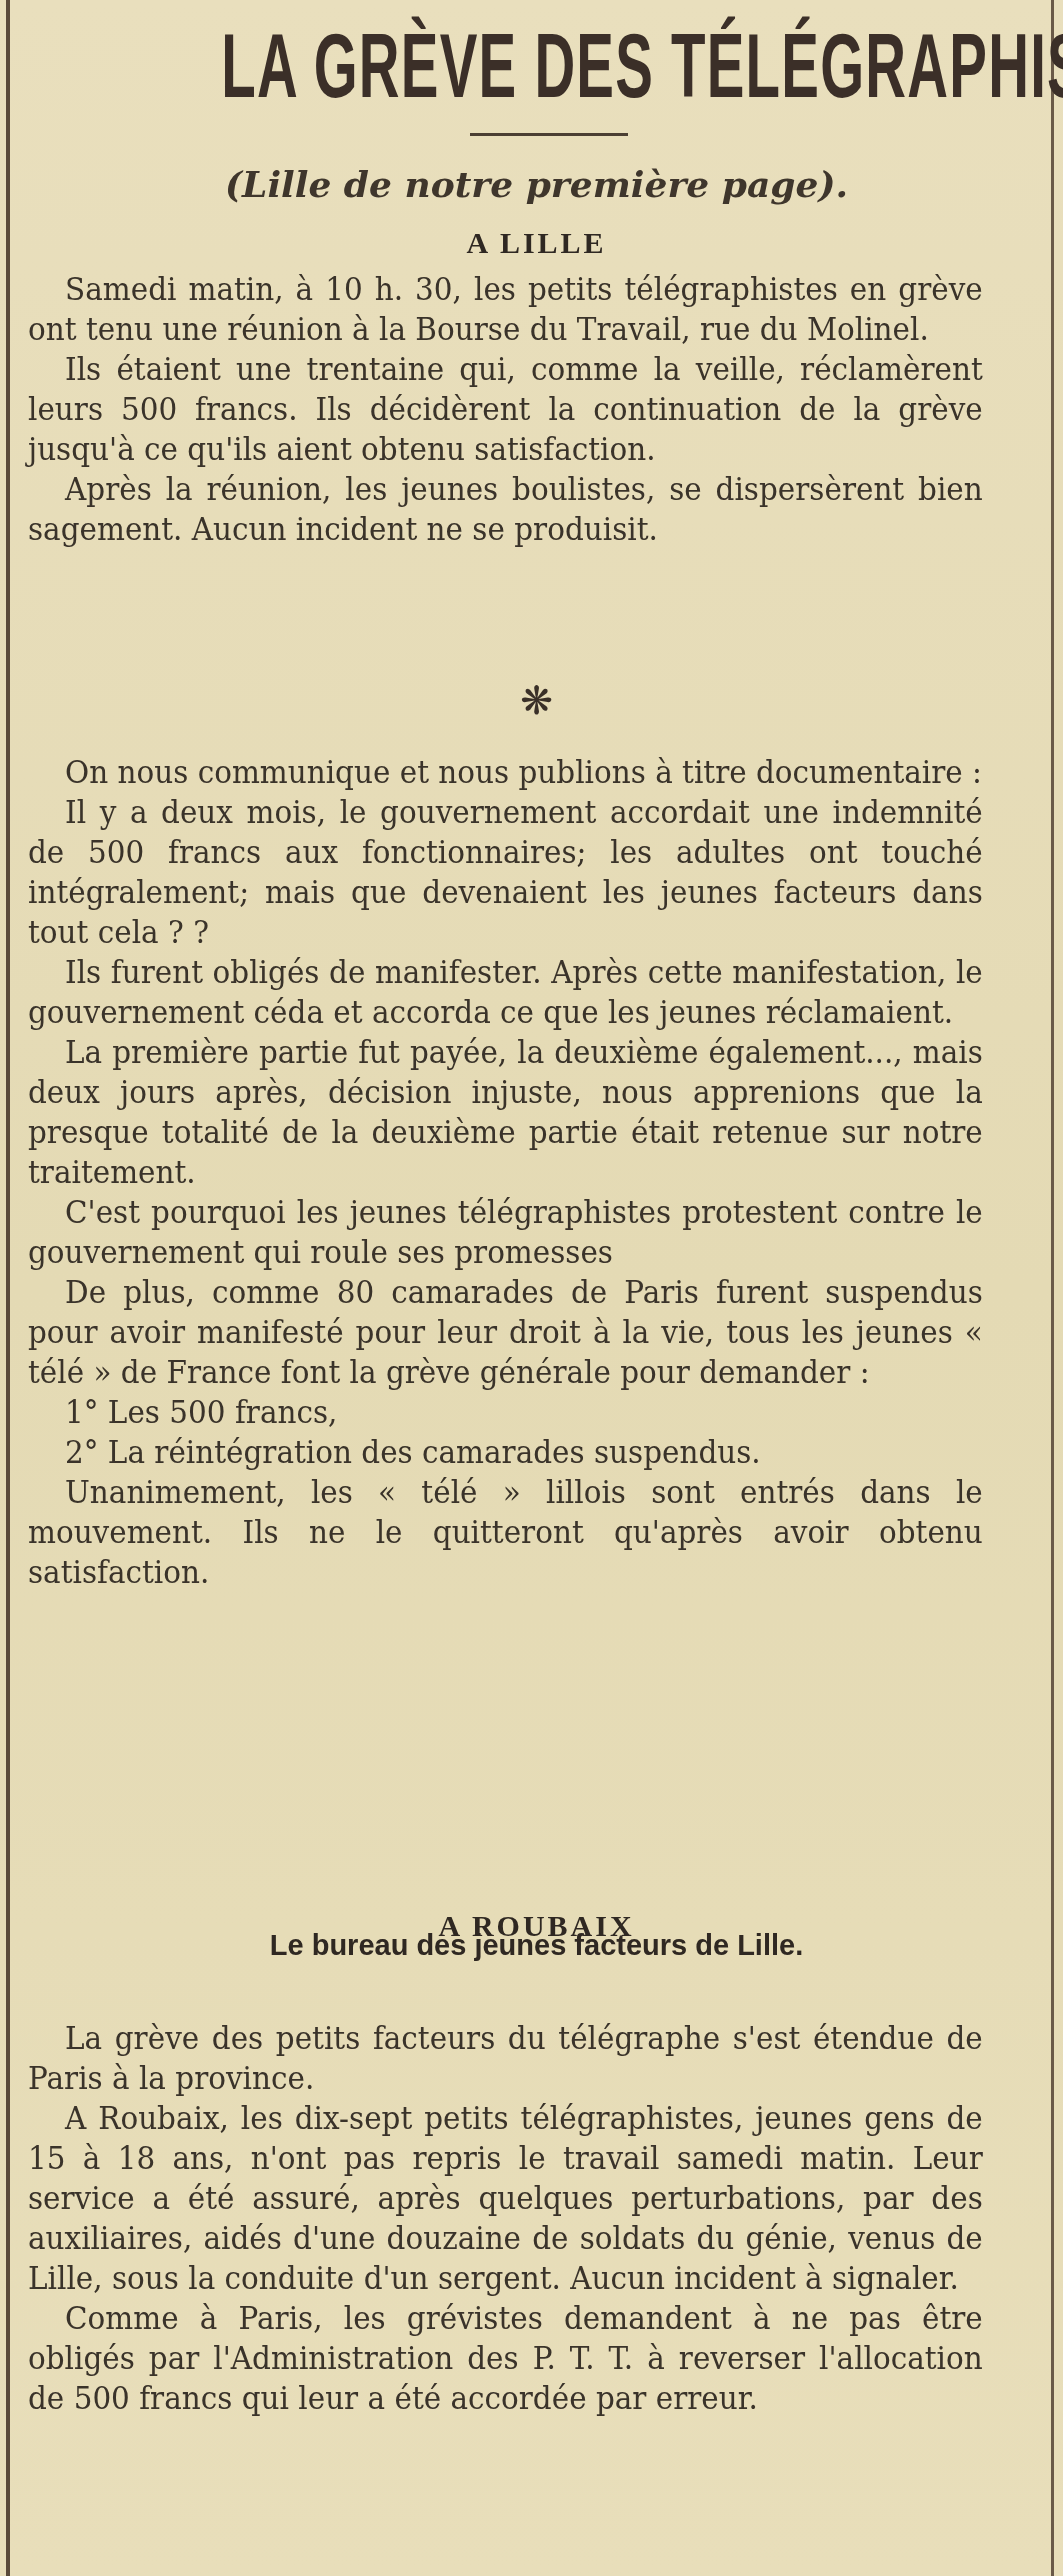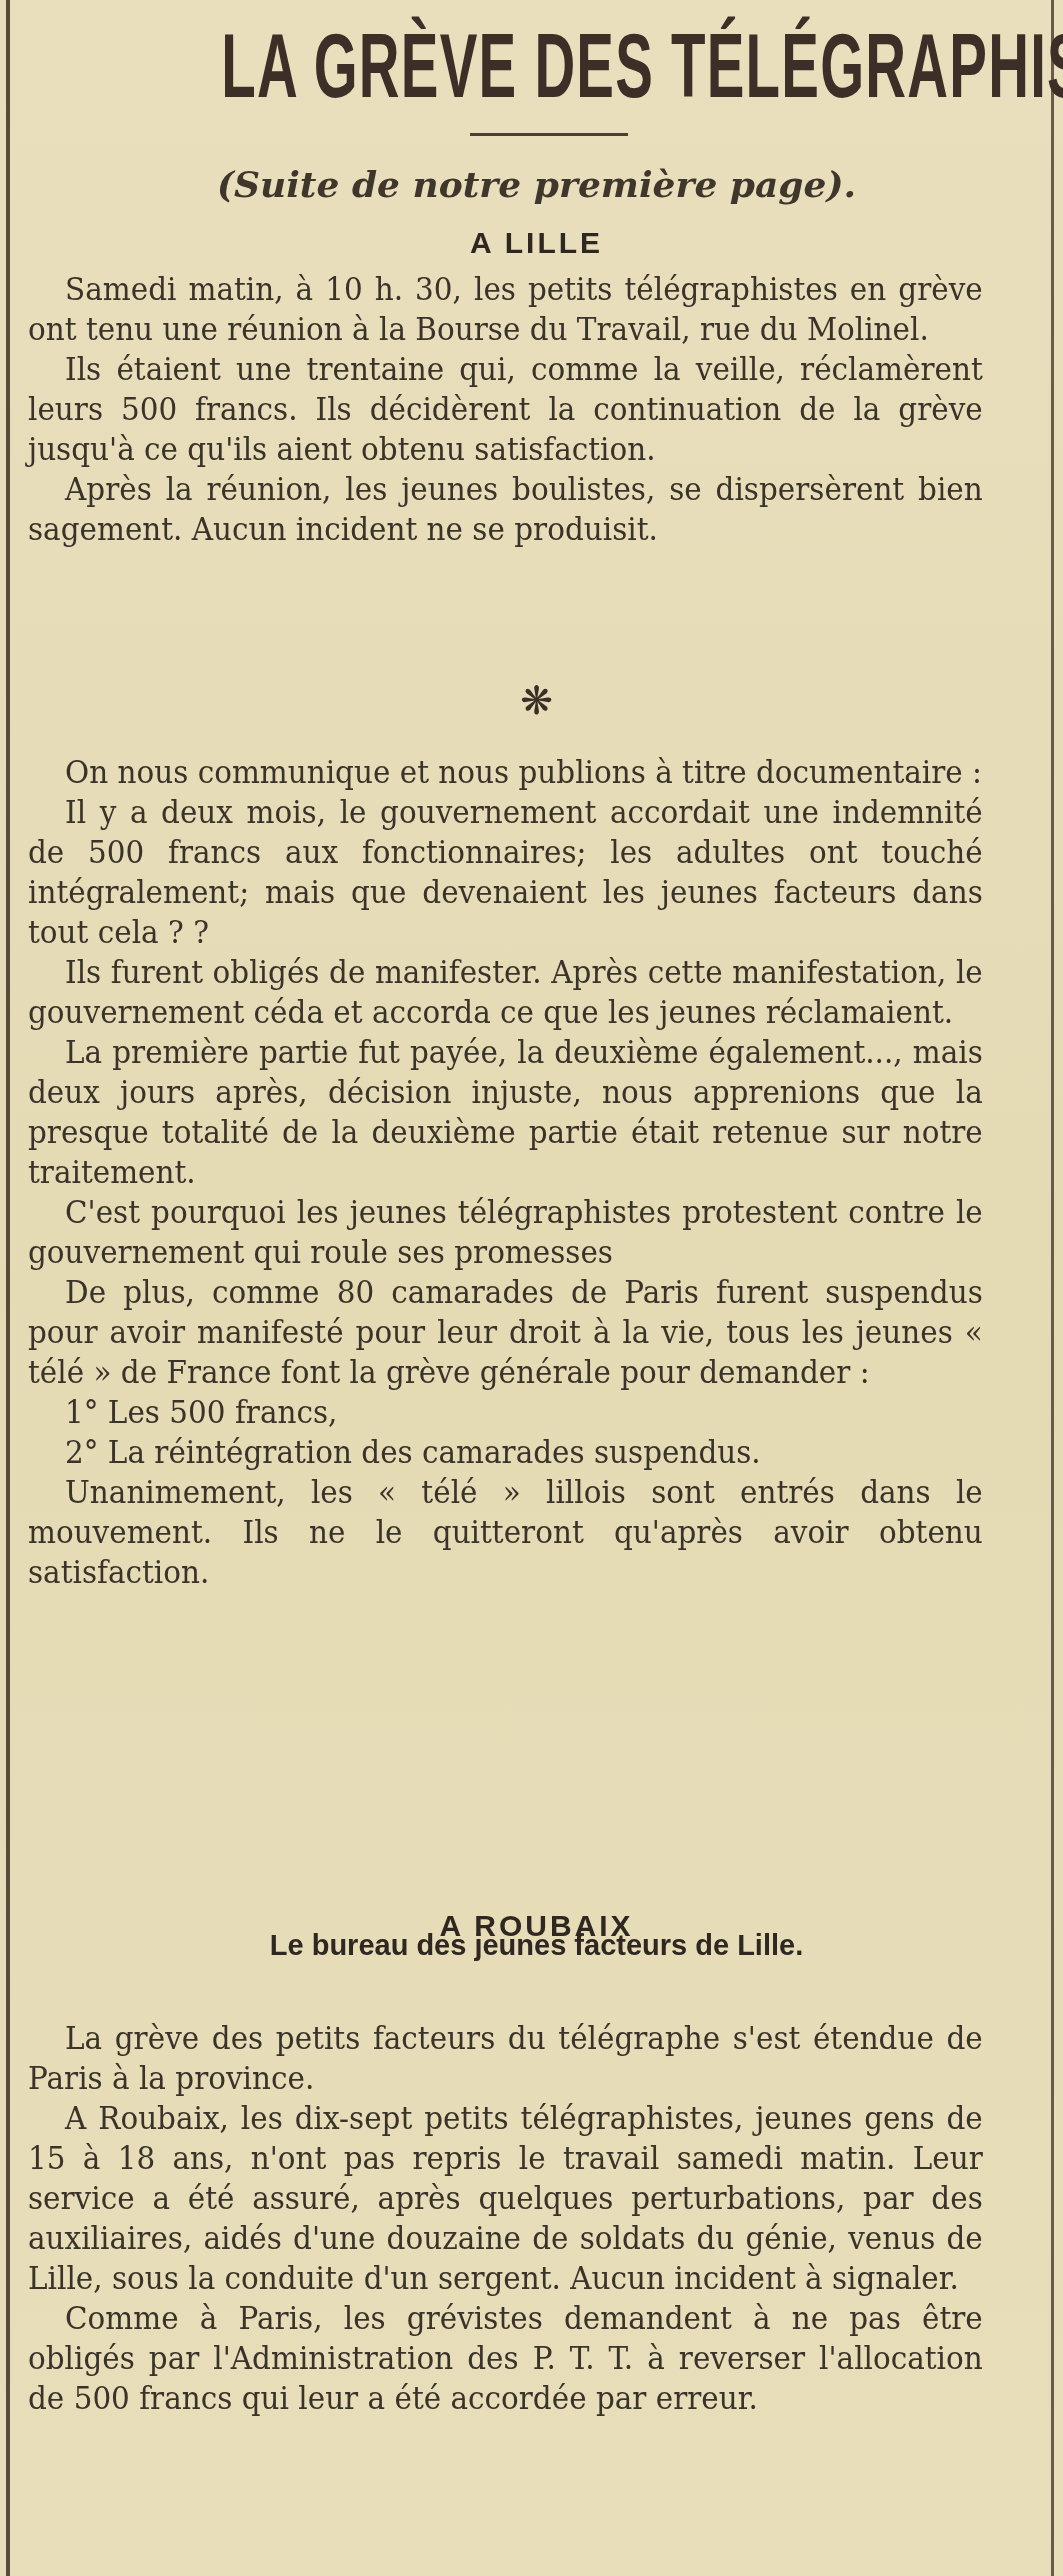--- a/index.html
+++ b/index.html
@@ -25,21 +25,21 @@
     white-space: nowrap;
   }
   .headline-wrap { position: absolute; left: 0; top: 0; width: 1017px; height: 118px; }
   .rule { position: absolute; left: 442px; top: 133px; width: 158px; height: 3px; background: #4b3f33; }
   .subtitle {
     position: absolute; left: 0; top: 163px; width: 1017px; text-align: center;
     font-style: italic; font-weight: bold; font-size: 36px; line-height: 43px; color: #3f362c;
   }
   .section-head {
     position: absolute; left: 0; width: 1017px; text-align: center;
-    font-family: Liberation Sans, sans-serif; font-weight: bold;
+    font-family: Liberation Serif, serif; font-weight: bold;
     font-size: 30px; line-height: 36px; letter-spacing: 3px; color: #2f2822;
   }
   .body-text {
     position: absolute; left: 0; width: 1005px;
     font-family: "DejaVu Serif", serif; font-size: 31px; line-height: 40px;
     text-align: justify; color: #3a332a;
     transform: scaleX(0.95); transform-origin: left;
   }
   .body-text p { margin: 0; text-indent: 39px; }
   .ornament {
@@ -57,21 +57,21 @@
 
 <div class="page">
   <div class="border-left"></div>
   <div class="border-right"></div>
 
   <div class="col">
     <div class="headline-wrap">
       <div class="headline">LA GRÈVE DES TÉLÉGRAPHISTES</div>
     </div>
     <div class="rule"></div>
-    <div class="subtitle">(Suite de notre première page).</div>
+    <div class="subtitle">(Lille de notre première page).</div>
 
     <div class="section-head" style="top:225px;">A LILLE</div>
 
     <div class="body-text" style="top:269px;">
       <p>Samedi matin, à 10 h. 30, les petits télégraphistes en grève ont tenu une réunion à la Bourse du Travail, rue du Molinel.</p>
       <p>Ils étaient une trentaine qui, comme la veille, réclamèrent leurs 500 francs. Ils décidèrent la continuation de la grève jusqu'à ce qu'ils aient obtenu satisfaction.</p>
       <p>Après la réunion, les jeunes boulistes, se dispersèrent bien sagement. Aucun incident ne se produisit.</p>
     </div>
 
     <div class="ornament" style="top:681px;">❋</div>

